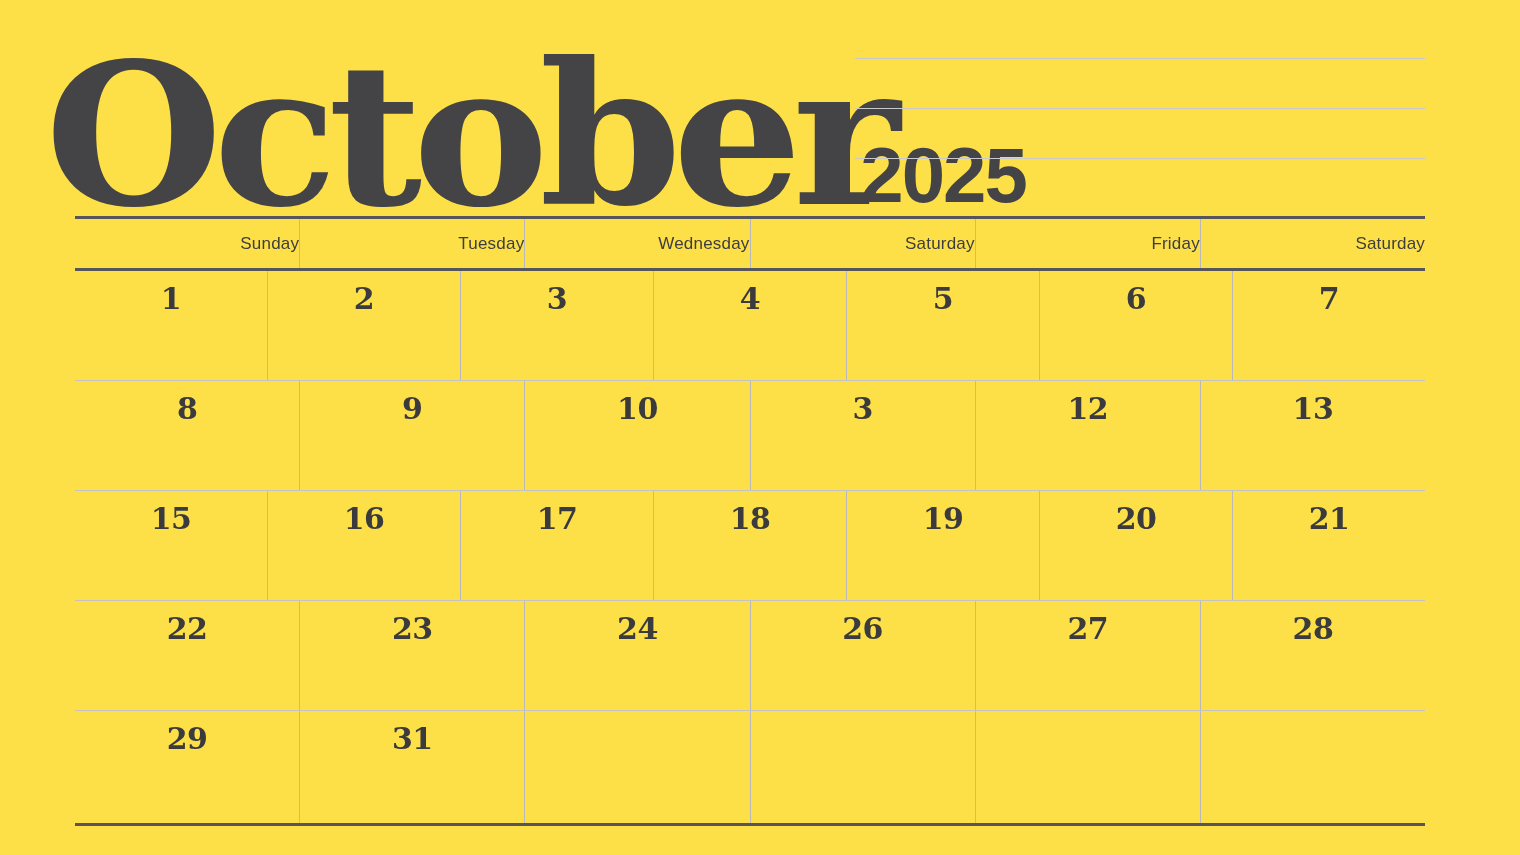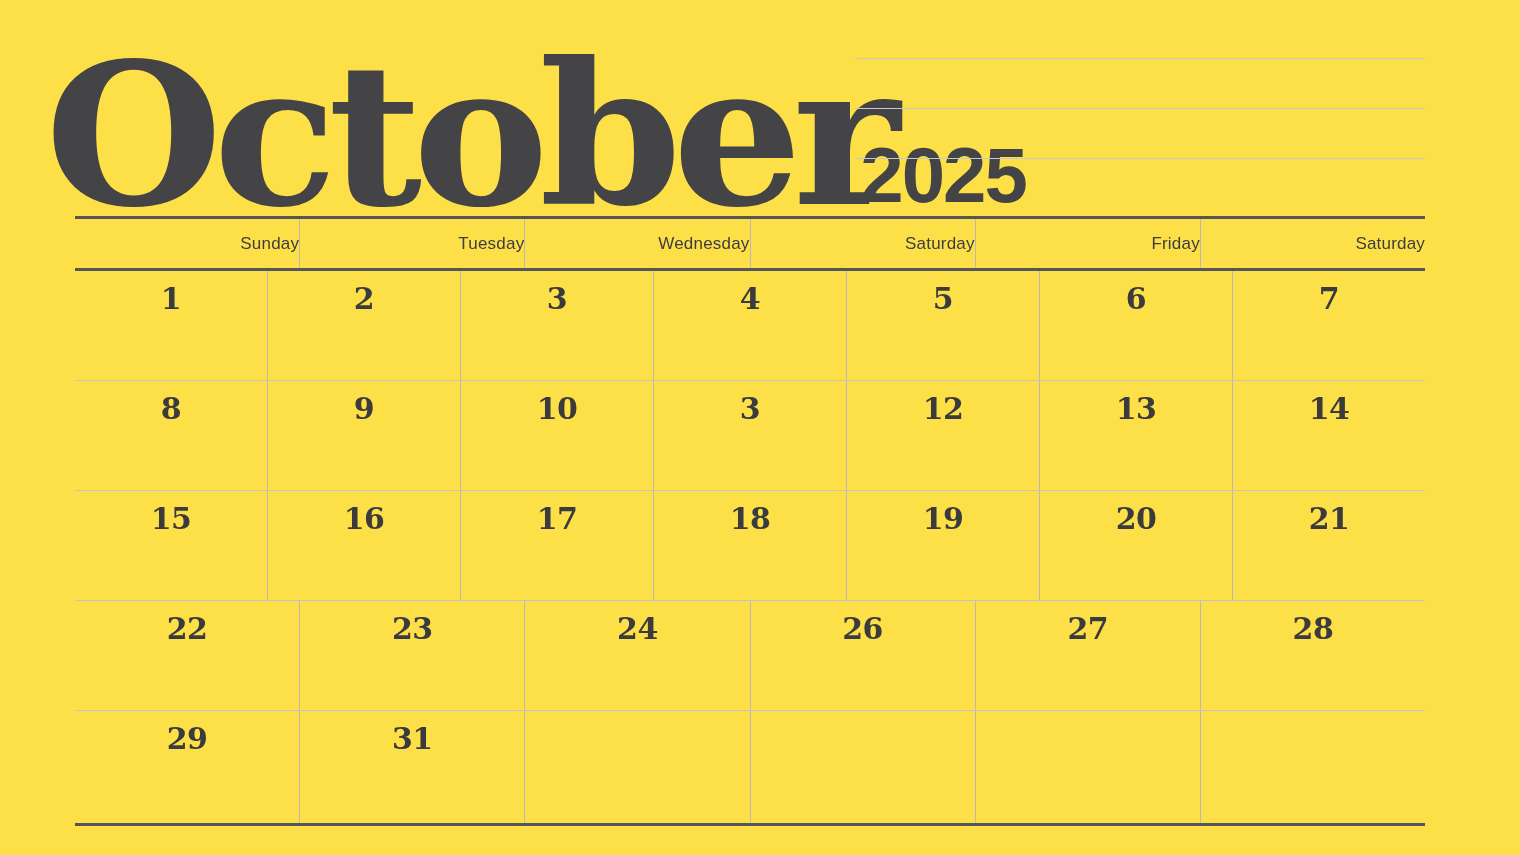--- a/index.html
+++ b/index.html
@@ -229,23 +229,20 @@
         </div>
       <div class="day-cell">
           <span class="day-number">3</span>
         </div>
       <div class="day-cell">
           <span class="day-number">12</span>
         </div>
       <div class="day-cell">
           <span class="day-number">13</span>
         </div>
-      <div class="day-cell">
-          <span class="day-number">14</span>
-        </div>
     </div>
 
     <div class="week-row">
       <div class="day-cell">
           <span class="day-number">15</span>
         </div>
       <div class="day-cell">
           <span class="day-number">16</span>
         </div>
       <div class="day-cell">

